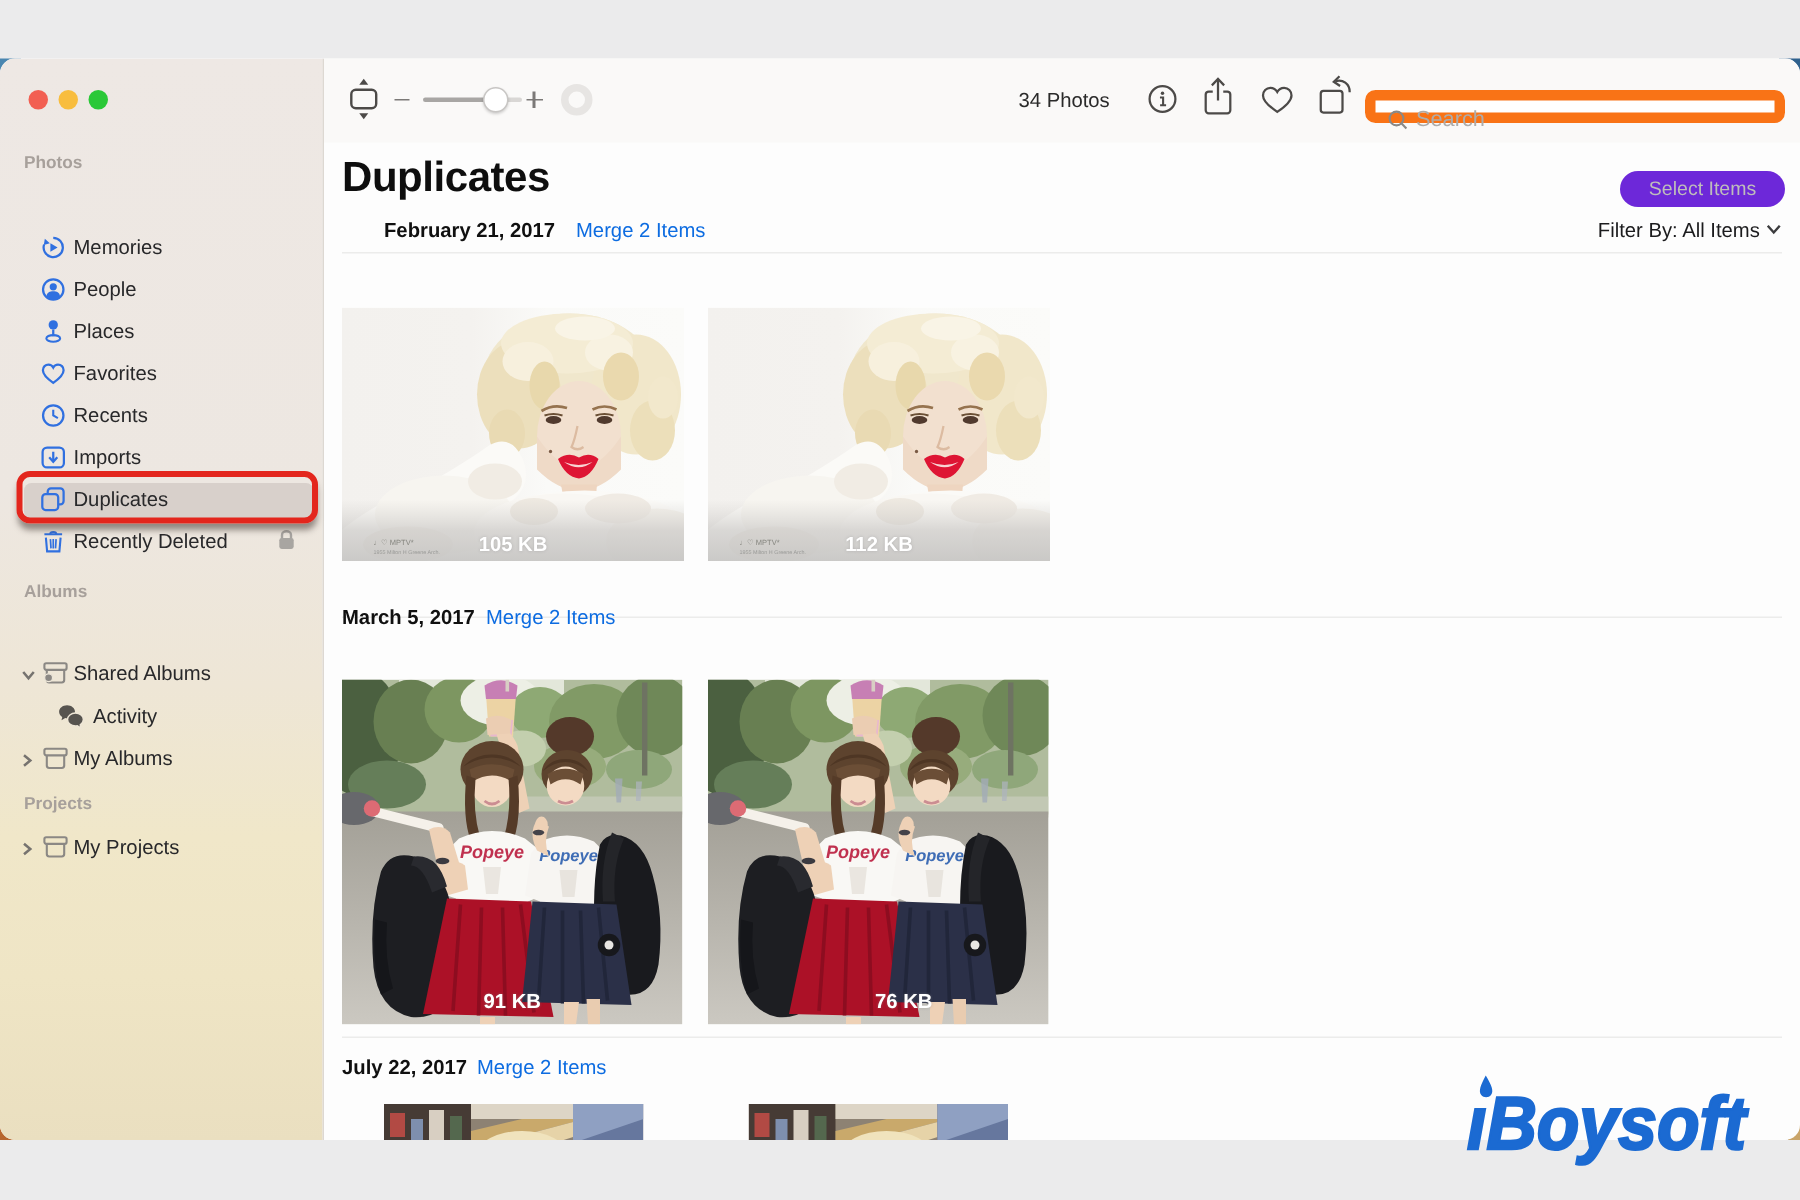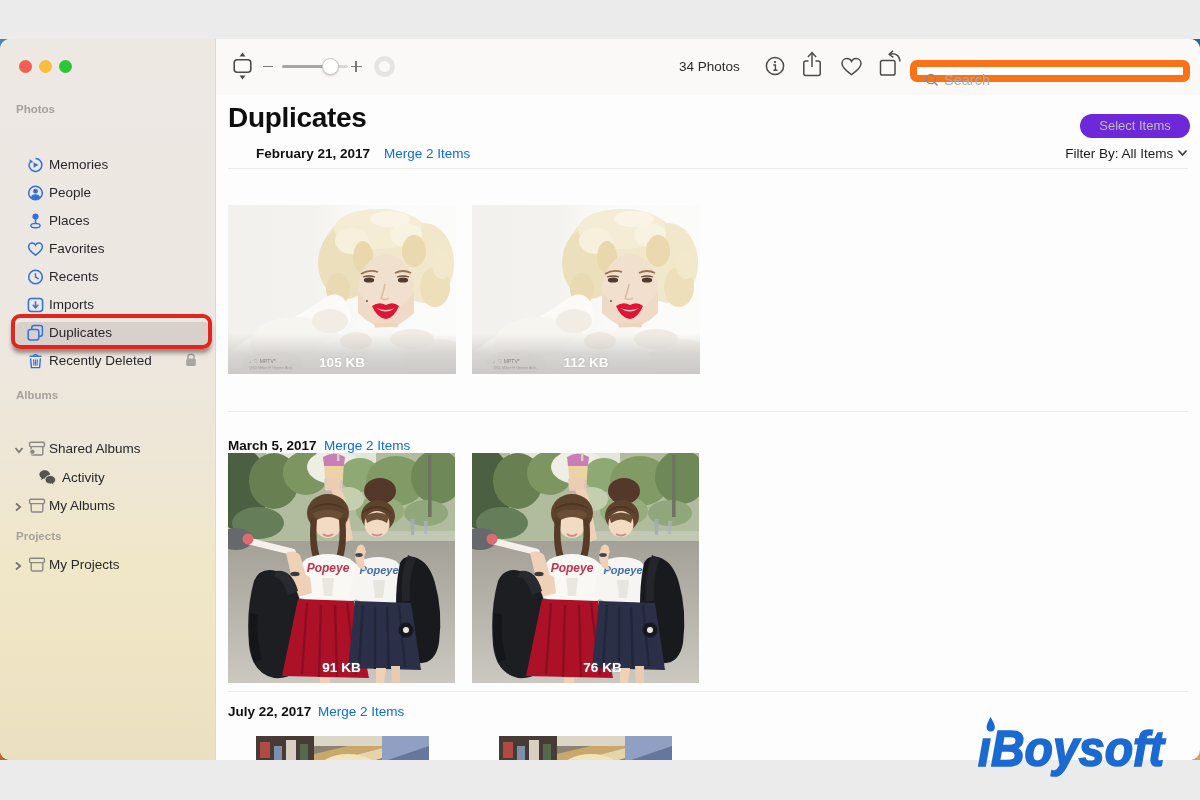--- a/index.html
+++ b/index.html
@@ -391,21 +391,21 @@
         </svg>
         <div class="kb" style="top:150px;">105 KB</div>
       </div>
       <div class="photo" style="left:256px;top:166px;width:228px;height:169px;">
         <svg width="228" height="169">
           <use href="#marilyn"></use>
         </svg>
         <div class="kb" style="top:150px;">112 KB</div>
       </div>
 
-      <div class="daterow" style="left:12px;top:399px;">
+      <div class="daterow" style="left:12px;top:365px;">
         <span class="datebold">March 5, 2017</span>
         <span class="mergelink" style="position:absolute;left:96px;">Merge 2 Items</span>
       </div>
       <div class="photo" style="left:12px;top:414px;width:227px;height:230px;">
         <svg width="227" height="230">
           <use href="#girls"></use>
         </svg>
         <div class="kb" style="top:207px;">91 KB</div>
       </div>
       <div class="photo" style="left:256px;top:414px;width:261px;height:230px;">

